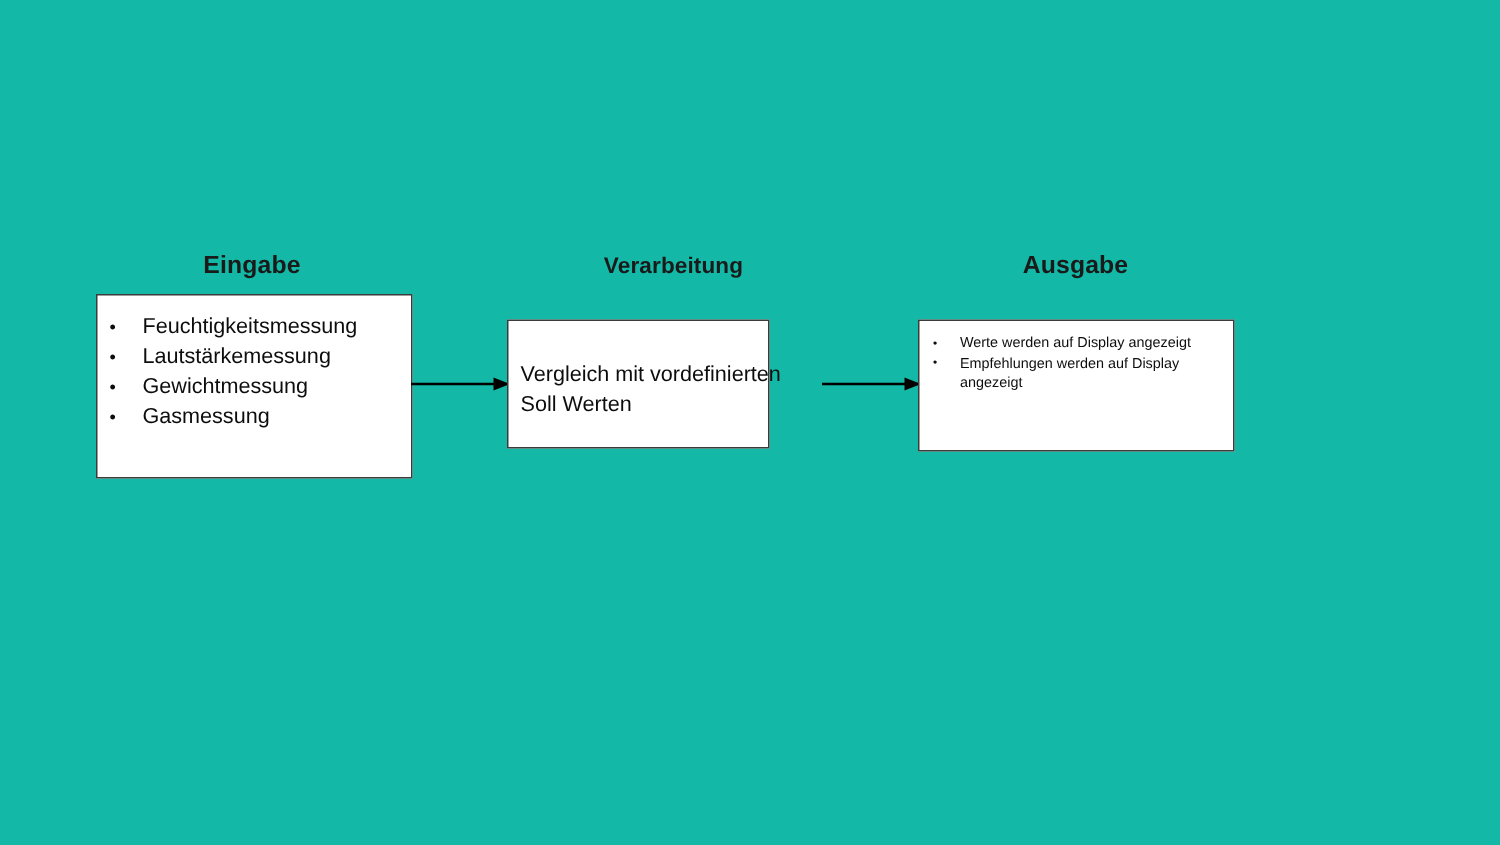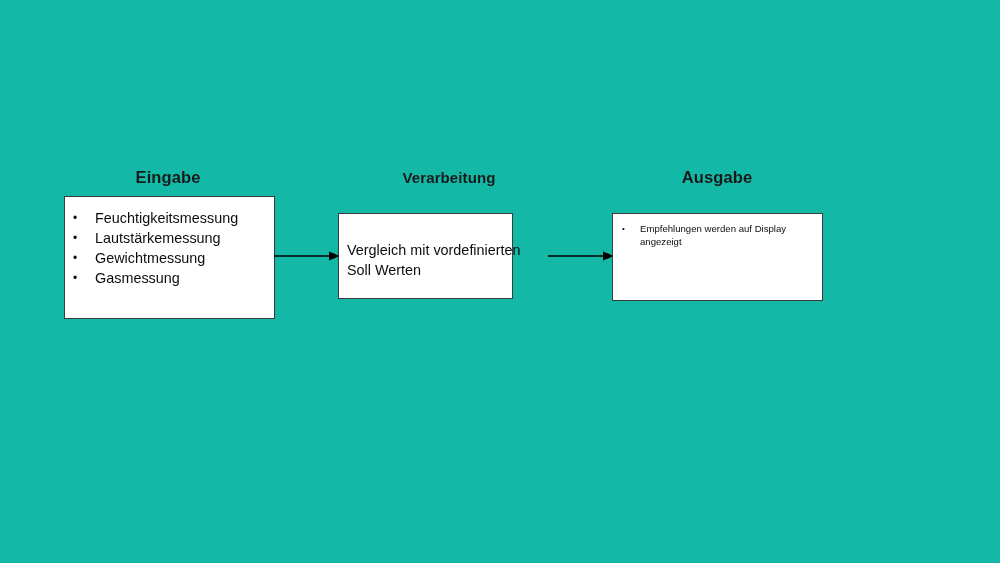--- a/index.html
+++ b/index.html
@@ -138,17 +138,18 @@
     <svg width="66" height="12" viewBox="0 0 66 12" xmlns="http://www.w3.org/2000/svg">
       <line x1="0" y1="6" x2="57" y2="6" stroke="#000000" stroke-width="1.6"></line>
       <polygon points="66,6 55,1.6 55,10.4" fill="#000000"></polygon>
     </svg>
   </div>
 
   <div class="heading heading-ausgabe">Ausgabe</div>
 
   <div class="box box-output">
     <ul class="bullets">
+      <li>Werte werden auf Display angezeigt</li>
       <li>Empfehlungen werden auf Display angezeigt</li>
     </ul>
   </div>
 
 </div>
 
 </body></html>

